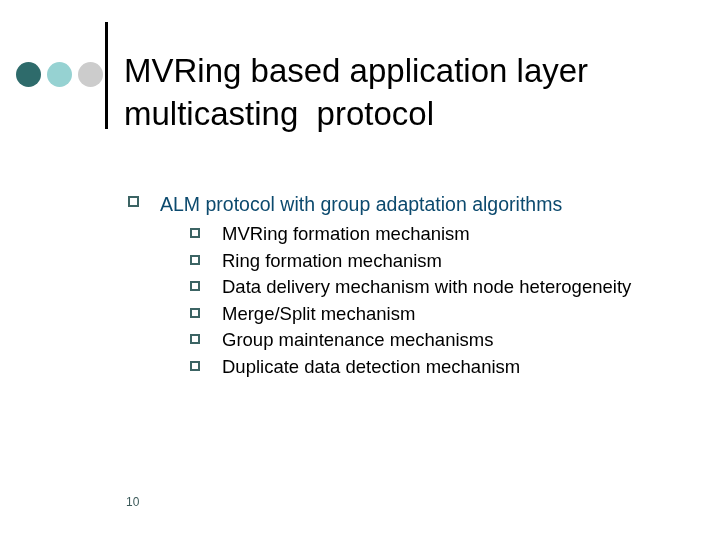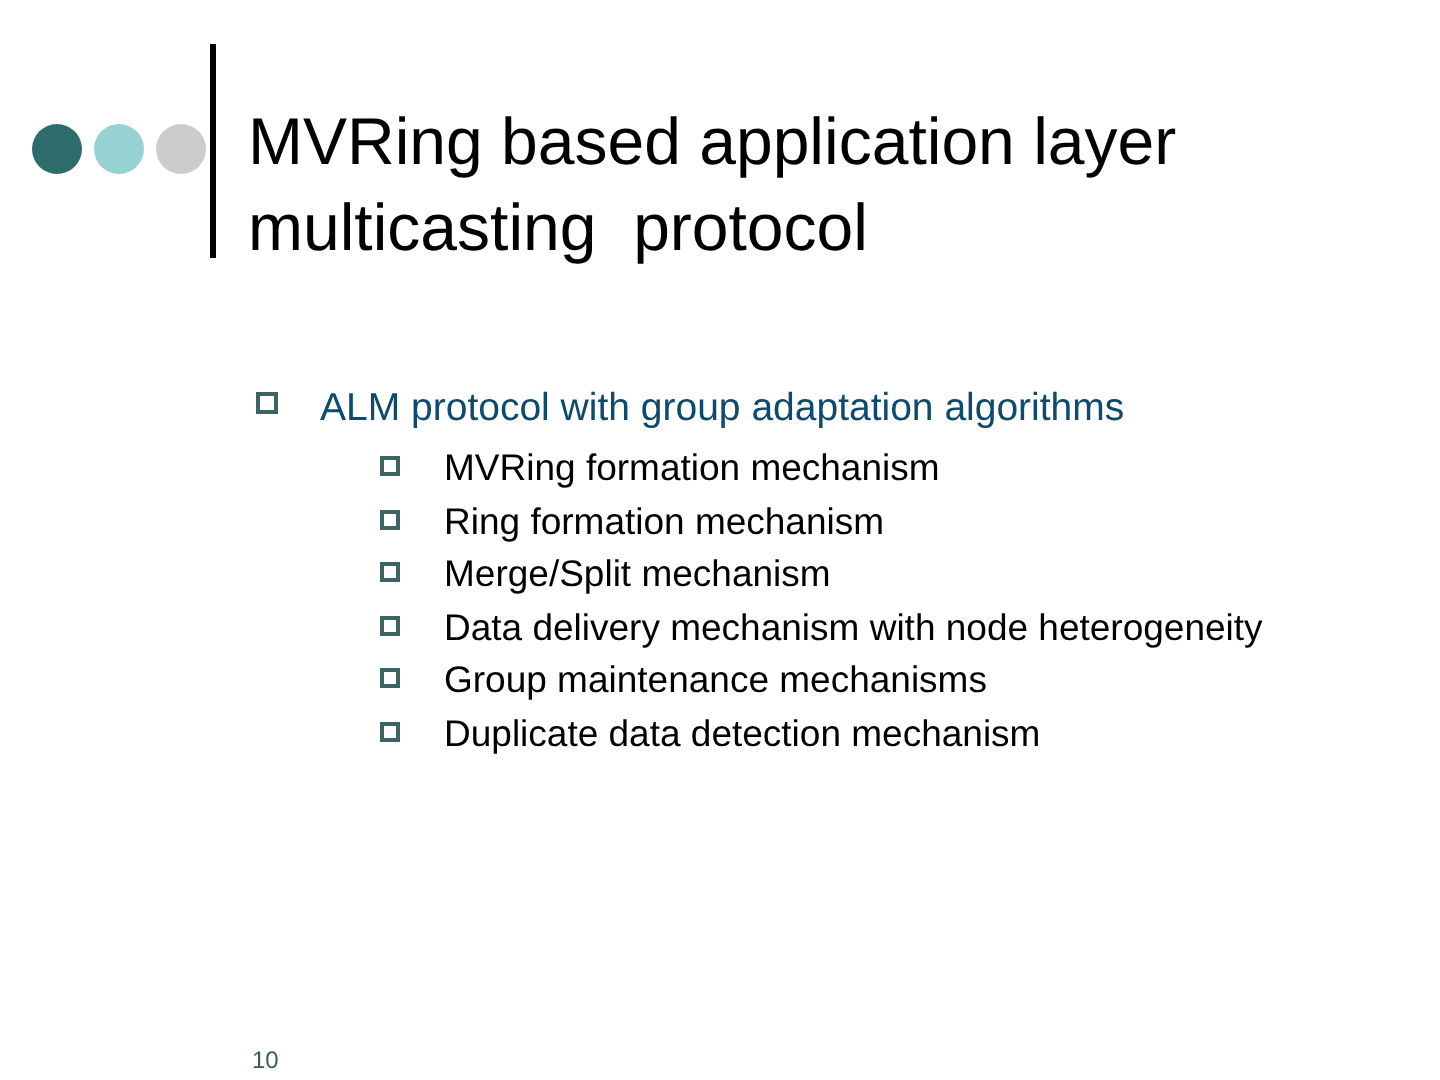--- a/index.html
+++ b/index.html
@@ -111,21 +111,21 @@
     height: 10px;
     border: 2px solid #3C6464;
     background: #ffffff;
     box-sizing: border-box;
   }
 
   
   .page-number {
     position: absolute;
     left: 126px;
-    top: 523px;
+    top: 495px;
     font-size: 12px;
     line-height: 14px;
     color: #3C5A5A;
   }
 </style>
 </head>
 <body>
 
 <div id="slide">
 
@@ -150,25 +150,25 @@
       <div class="lvl2">
         <span class="marker"></span>
         <span>MVRing formation mechanism</span>
       </div>
       <div class="lvl2">
         <span class="marker"></span>
         <span>Ring formation mechanism</span>
       </div>
       <div class="lvl2">
         <span class="marker"></span>
-        <span>Merge/Split mechanism</span>
+        <span>Data delivery mechanism with node heterogeneity</span>
       </div>
       <div class="lvl2">
         <span class="marker"></span>
-        <span>Data delivery mechanism with node heterogeneity</span>
+        <span>Merge/Split mechanism</span>
       </div>
       <div class="lvl2">
         <span class="marker"></span>
         <span>Group maintenance mechanisms</span>
       </div>
       <div class="lvl2">
         <span class="marker"></span>
         <span>Duplicate data detection mechanism</span>
       </div>
     </div>

